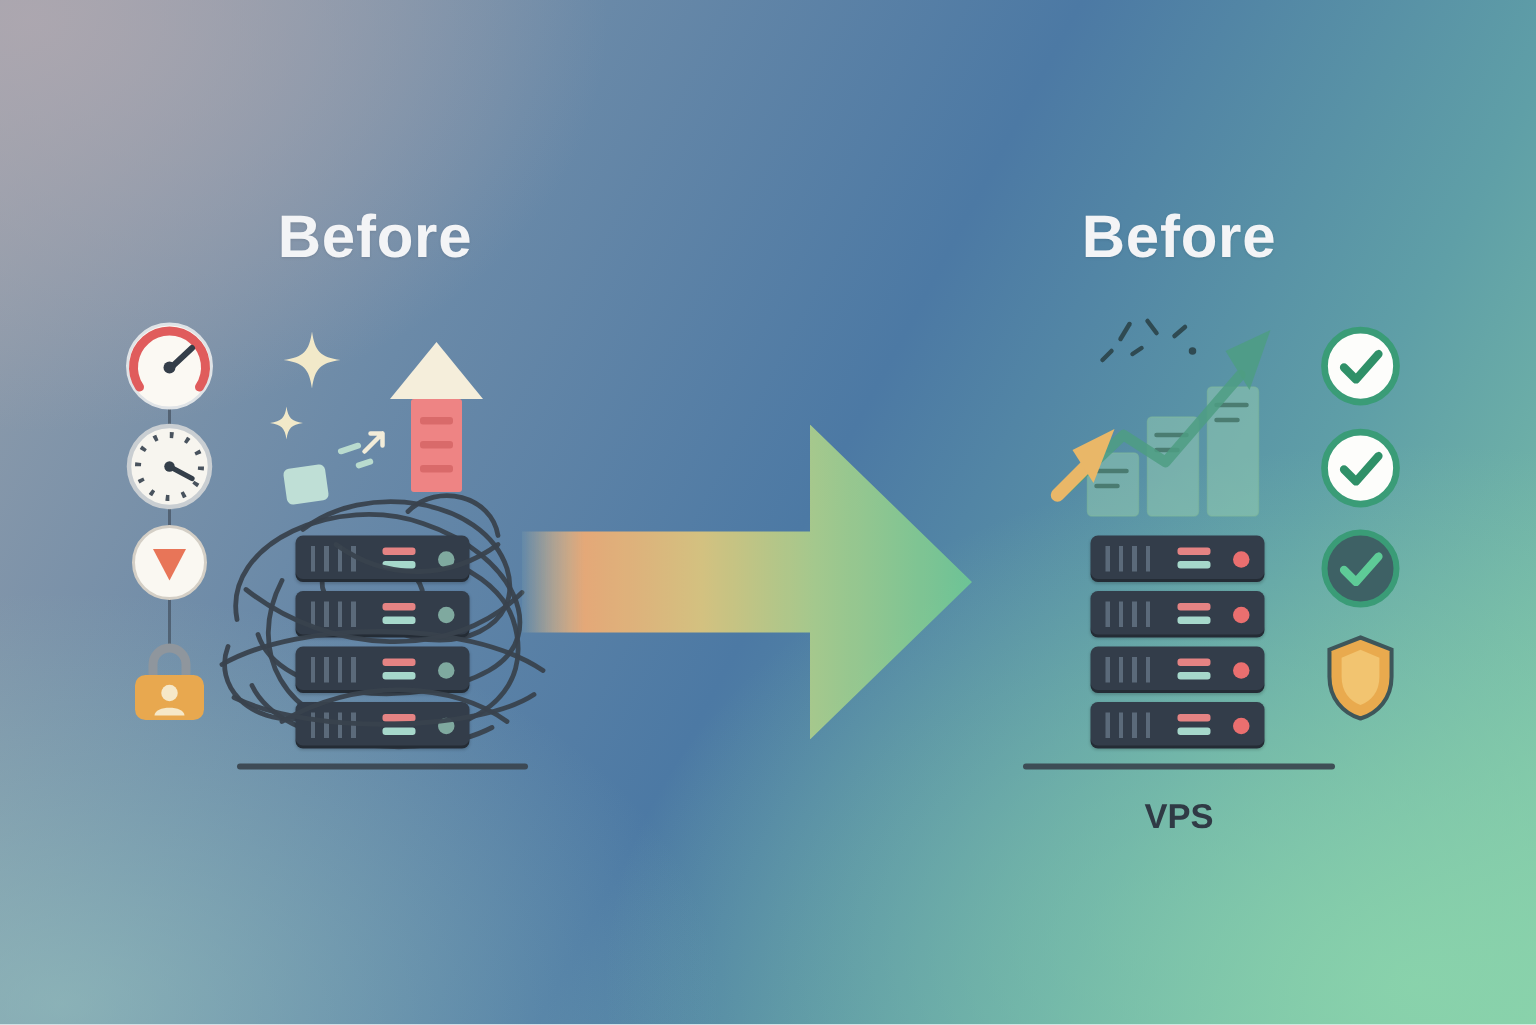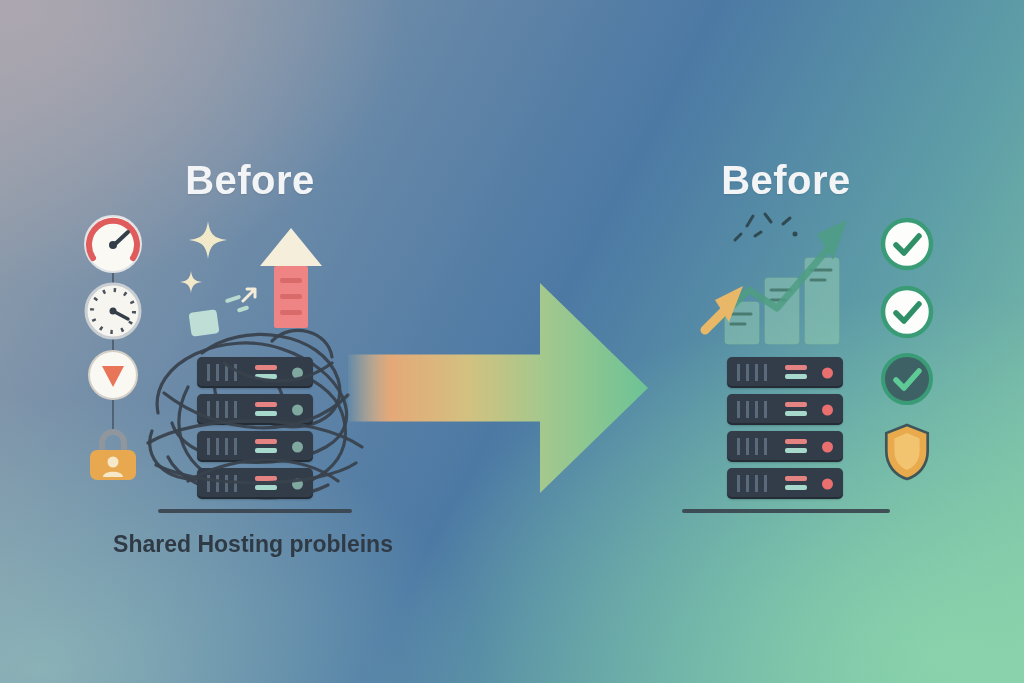--- a/index.html
+++ b/index.html
@@ -11,21 +11,21 @@
     font-family: "Liberation Sans", sans-serif;
     background:
       radial-gradient(900px 600px at 92% 96%, rgba(140,214,172,.85), rgba(140,214,172,0) 60%),
       radial-gradient(700px 500px at 2% 2%, rgba(176,168,176,.85), rgba(176,168,176,0) 55%),
       radial-gradient(800px 500px at 4% 98%, rgba(165,210,195,.55), rgba(165,210,195,0) 55%),
       linear-gradient(118deg, #98a0ab 0%, #6b8aa8 28%, #4c79a4 52%, #5f9fa7 76%, #82c8a8 100%);
   }
   .abs { position:absolute; }
 
   .title {
-    position:absolute; top:158px; width:200px; text-align:center;
+    position:absolute; top:136px; width:200px; text-align:center;
     font-size:40px; font-weight:700; letter-spacing:.5px;
     color: var(--title-color, #f3f4f6);
     text-shadow: 0 1px 2px rgba(0,0,0,.10);
   }
   .title-before { left:150px; }
   .title-after  { left:686px; }
 
   .caption {
     position:absolute; top:531px; text-align:center;
     font-size:23px; font-weight:700; color: var(--caption-color, #303a45);
@@ -223,21 +223,20 @@
     <svg class="wires" width="250" height="225" viewBox="0 0 250 225">
       <path class="c-wire" d="M18,148 C70,118 182,118 232,152"></path>
       <path class="c-wire" d="M34,98 C90,142 172,146 218,100"></path>
       <path class="c-wire" d="M58,186 C110,156 172,160 208,186"></path>
       <path class="c-wire" d="M94,68 C130,94 172,90 202,68"></path>
       <path class="c-wire" d="M26,170 C80,196 190,192 226,168"></path>
     </svg>
   </div>
 
   <div class="ground ground-left"></div>
-  <div class="caption caption-before">Shared Hosting probleins</div>
 
   <div class="big-arrow"></div>
 
   <div class="abs" style="left:695px; top:206px;">
     <svg width="180" height="142" viewBox="0 0 180 142">
 
       <rect x="30" y="96" width="34" height="42" rx="3" fill="#9ed4b4" fill-opacity=".45" stroke="#7fb89b" stroke-opacity=".55"></rect>
       <rect x="70" y="72" width="34" height="66" rx="3" fill="#9ed4b4" fill-opacity=".45" stroke="#7fb89b" stroke-opacity=".55"></rect>
       <rect x="110" y="52" width="34" height="86" rx="3" fill="#9ed4b4" fill-opacity=".45" stroke="#7fb89b" stroke-opacity=".55"></rect>
 
@@ -296,20 +295,21 @@
       <div class="vents"></div>
       <div class="leds">
           <span class="led led-a"></span>
           <span class="led led-b"></span>
         </div>
       <div class="pdot"></div>
     </div>
   </div>
 
   <div class="ground ground-right"></div>
+  <div class="caption caption-after">VPS</div>
 
   <div class="abs" style="left:879px; top:216px;">
     <svg width="56" height="56" viewBox="0 0 56 56">
       <circle class="c-check-ring" cx="28" cy="28" r="24" stroke-width="4.5"></circle>
       <path class="c-check-mark" d="M17,29 L25,37 L40,20" stroke-width="5.5"></path>
     </svg>
   </div>
   <div class="abs" style="left:879px; top:284px;">
     <svg width="56" height="56" viewBox="0 0 56 56">
       <circle class="c-check-ring" cx="28" cy="28" r="24" stroke-width="4.5"></circle>

